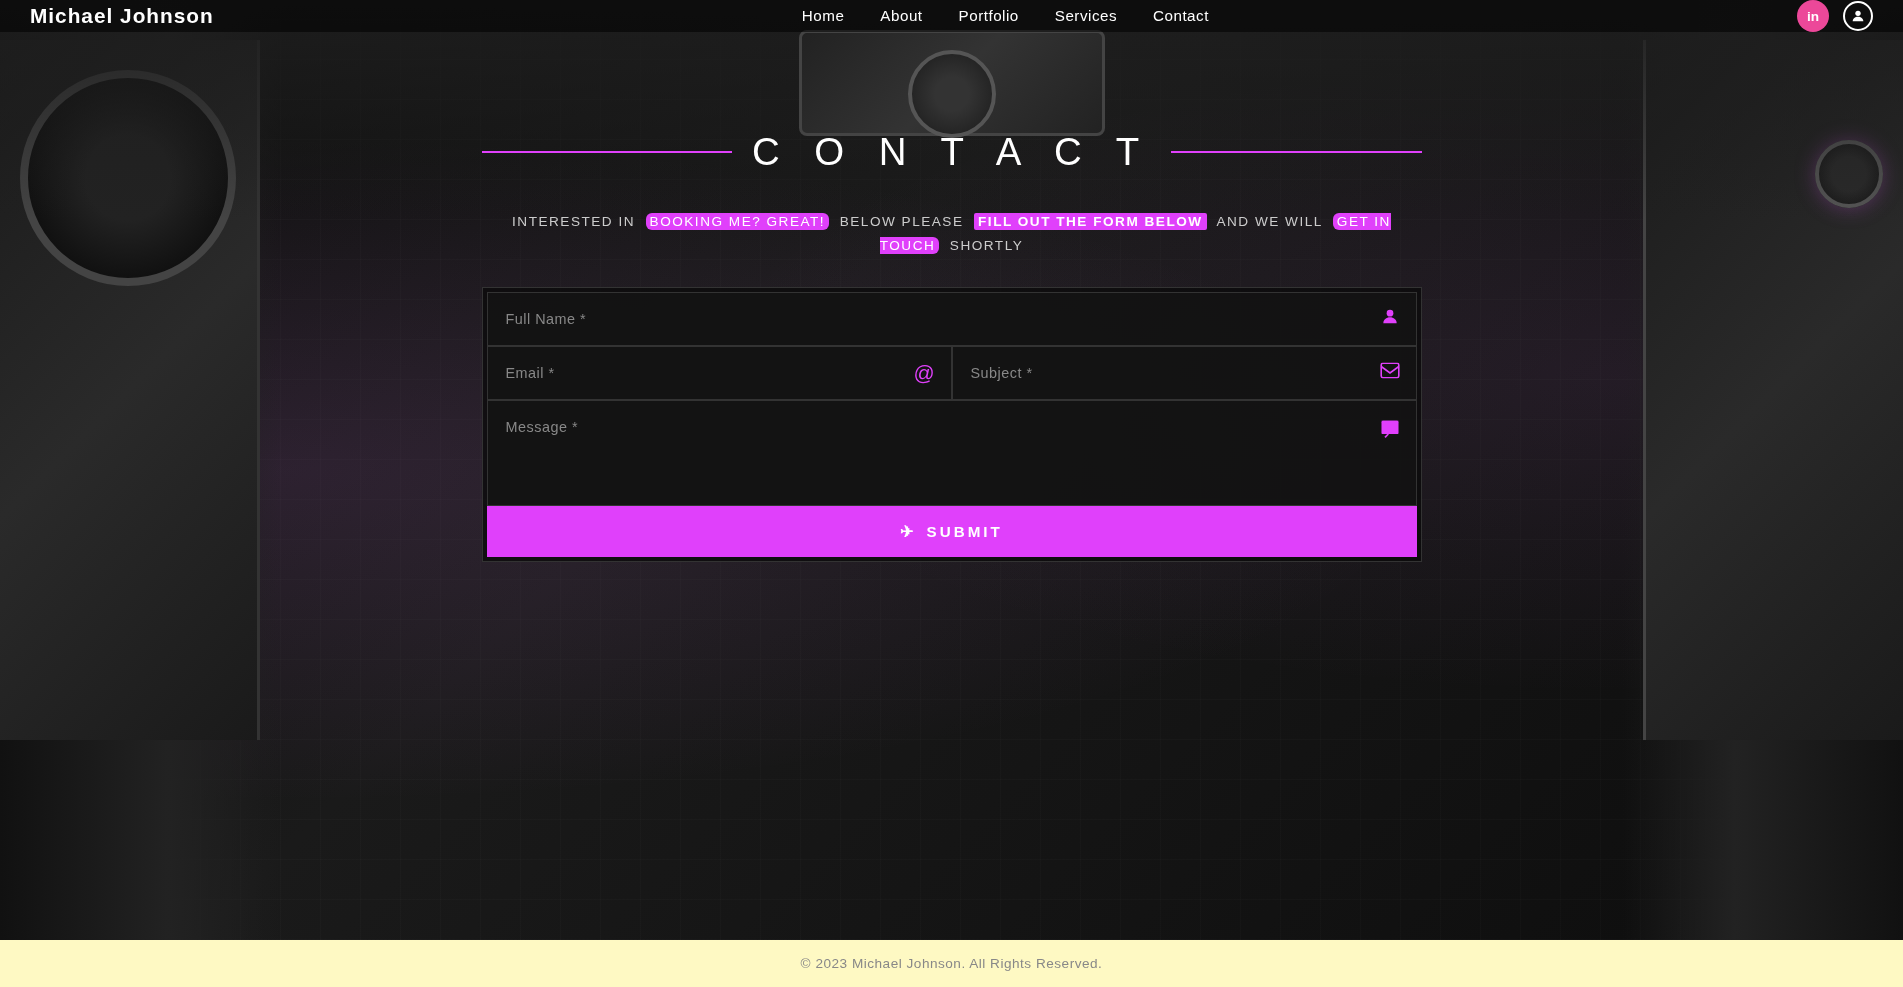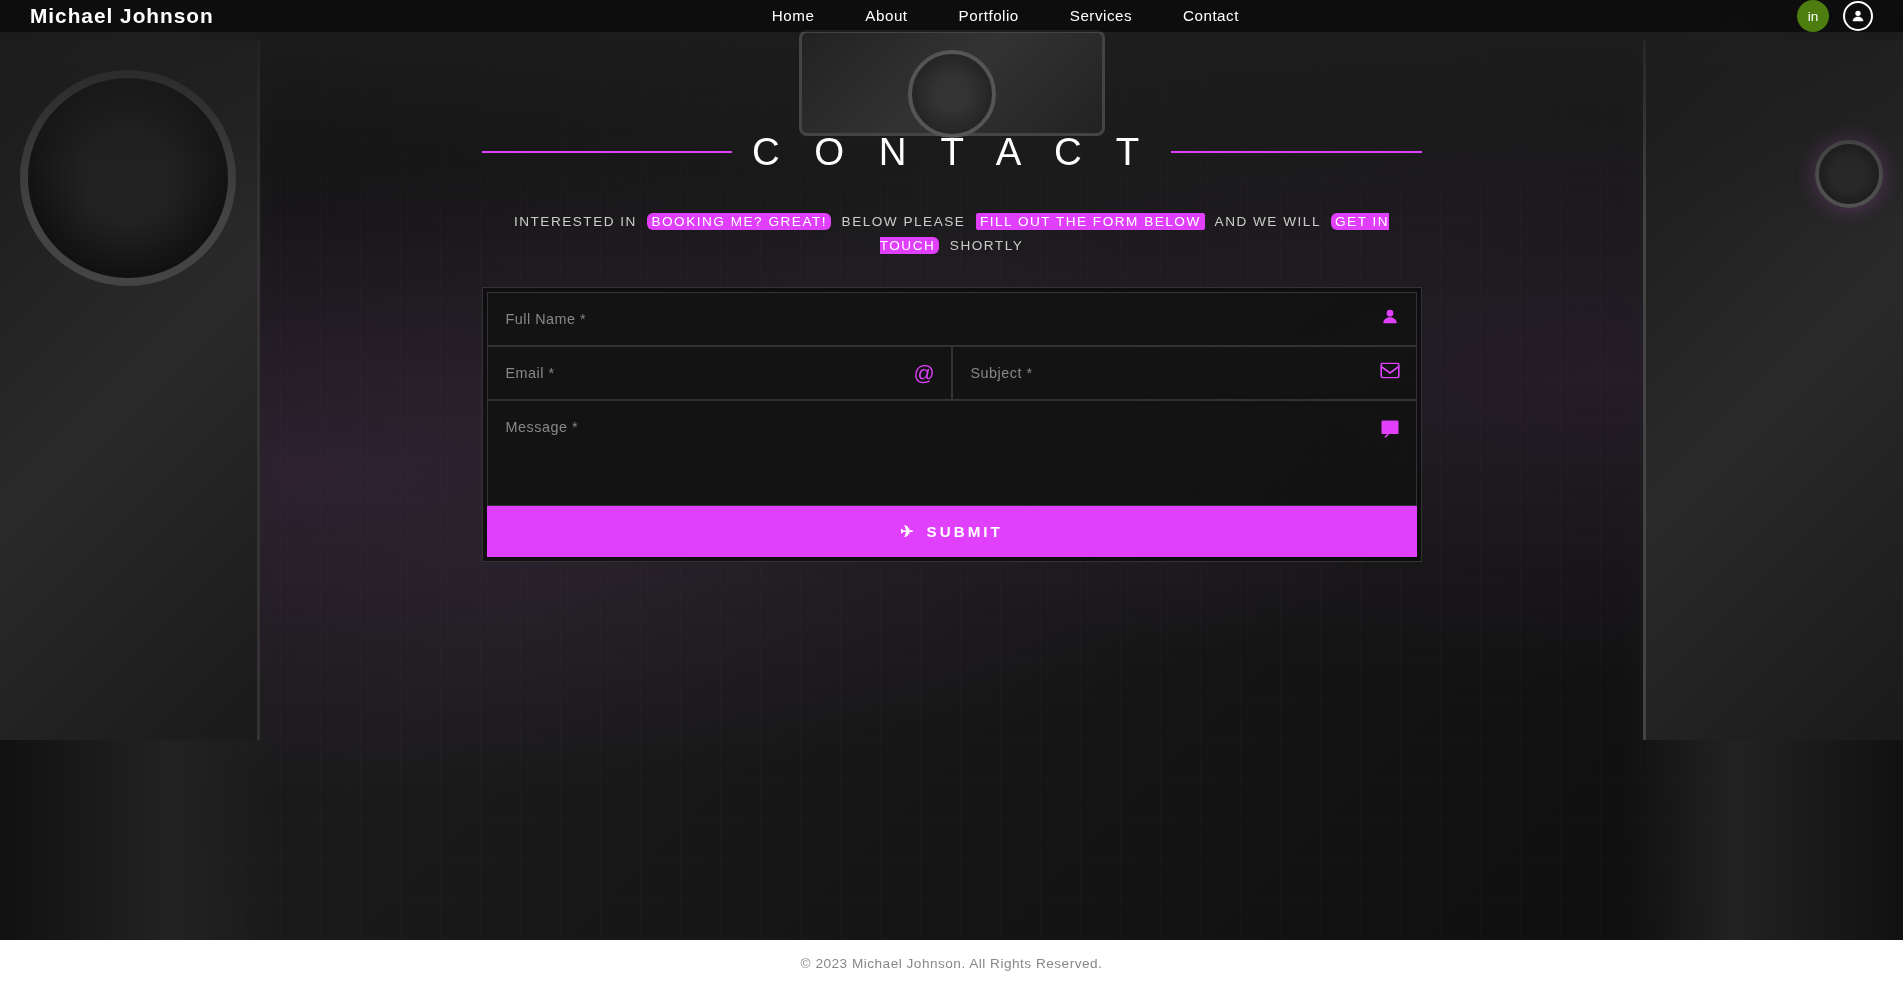--- a/index.html
+++ b/index.html
@@ -30,48 +30,48 @@
     .nav-brand {
       font-size: 1.3rem;
       font-weight: 700;
       color: #fff;
       letter-spacing: 1px;
     }
 
     .nav-links {
       display: flex;
       align-items: flex-end;
-      gap: 51px;
+      gap: 36px;
       list-style: none;
     }
 
     .nav-links li a {
       color: #fff;
       text-decoration: none;
       font-size: 0.95rem;
       letter-spacing: 0.5px;
     }
 
     .nav-icons {
       display: flex;
       align-items: center;
       gap: 14px;
     }
 
     .nav-icon-btn {
       width: 32px;
       height: 32px;
       border-radius: 50%;
-      background: #4d7c0f;
+      background: #ec4899;
       display: flex;
       align-items: center;
       justify-content: center;
       color: #fff;
       font-size: 0.85rem;
-      font-weight: normal;
+      font-weight: bold;
       cursor: pointer;
       text-decoration: none;
     }
 
     .nav-icon-circle {
       width: 30px;
       height: 30px;
       border-radius: 50%;
       border: 2px solid #fff;
       display: flex;
@@ -225,20 +225,21 @@
       color: #fff;
       padding: 1px 4px;
       border-radius: 6px;
     }
 
     .contact-subtitle .highlight-outline {
       background: #e040fb;
       color: #fff;
       padding: 1px 4px;
       border-radius: 2px;
+      font-weight: bold;
     }
 
     
     .contact-form {
       background: rgba(10,10,10,0.75);
       border: 1px solid #333;
       padding: 4px;
     }
 
     .form-row {
@@ -310,21 +311,21 @@
       gap: 10px;
       text-transform: uppercase;
     }
 
     .submit-icon {
       font-size: 1rem;
     }
 
     
     footer {
-      background: #ffffff;
+      background: #fef9c3;
       text-align: center;
       padding: 16px;
       font-size: 0.85rem;
       color: #888;
       letter-spacing: 0.5px;
     }
 
     
     .top-hardware {
       position: absolute;

